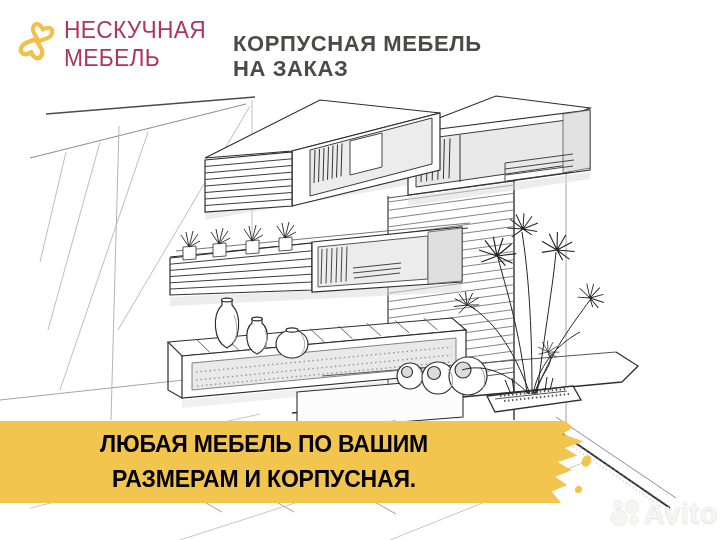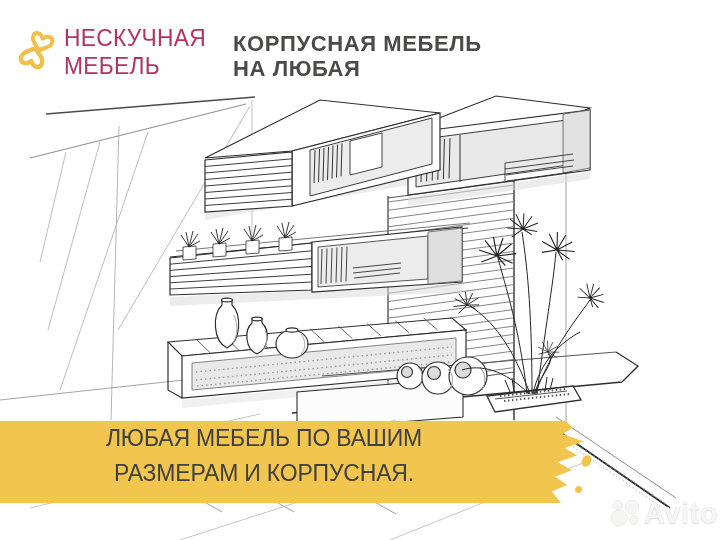--- a/index.html
+++ b/index.html
@@ -1,33 +1,33 @@
 <!DOCTYPE html>
 <html><head>
 <meta charset="utf-8">
 <style>
   html,body{margin:0;padding:0;background:#fff;}
   .stage{position:relative;width:720px;height:540px;background:#ffffff;overflow:hidden;
          font-family:"Liberation Sans",sans-serif;}
   
-  .logo{position:absolute;left:10px;top:16px;display:flex;align-items:center;}
+  .logo{position:absolute;left:10px;top:8px;display:flex;align-items:flex-start;}
   .logo-icon{width:52px;height:62px;flex:0 0 auto;}
   .logo-text{margin-left:2px;margin-top:8px;color:#b23260;font-size:24px;line-height:28px;
              letter-spacing:.3px;transform:scaleX(.95);transform-origin:left top;font-weight:400;}
   
   .title{position:absolute;left:233px;top:31px;width:280px;
          color:#4b4a48;font-weight:700;font-size:22px;line-height:25px;letter-spacing:.6px;}
   
   .sketch{position:absolute;left:0;top:0;width:720px;height:540px;}
   
   .banner{position:absolute;left:0;top:421px;width:592px;height:82px;background:#f2c54e;
           clip-path:polygon(0 0,95.5% 0,96.8% 8%,95% 16%,98.6% 25%,95.4% 33%,97.5% 42%,
                             94.2% 50%,96.6% 60%,93.8% 68%,95.8% 78%,93.2% 86%,94.8% 100%,0 100%);}
-  .banner-text{width:528px;text-align:center;color:#404040;
-               font-weight:400;font-size:23px;line-height:35px;letter-spacing:-.2px;}
+  .banner-text{width:528px;padding-top:6px;text-align:center;color:#000000;
+               font-weight:700;font-size:23px;line-height:35px;letter-spacing:-.2px;}
   .blob{position:absolute;background:#f2c54e;border-radius:60% 45% 55% 50%;}
   .blob1{left:582px;top:455px;width:9px;height:12px;transform:rotate(20deg);}
   .blob2{left:575px;top:486px;width:7px;height:7px;}
   
   .watermark{position:absolute;left:610px;top:496px;display:flex;align-items:center;}
   .wm-label{color:#f5f5f3;font-weight:700;font-size:29px;letter-spacing:.5px;
             text-shadow:0 1px 2px rgba(0,0,0,.13), 0 0 1px #ddddda;}
   .wm-logo{width:32px;height:34px;margin-right:2px;}
 </style>
 </head>
@@ -178,21 +178,21 @@
       </g>
     </svg>
     <div class="logo-text">
       <div>НЕСКУЧНАЯ</div>
       <div>МЕБЕЛЬ</div>
     </div>
   </div>
 
   <div class="title">
     <div>КОРПУСНАЯ МЕБЕЛЬ</div>
-    <div>НА ЛЮБАЯ</div>
+    <div>НА ЗАКАЗ</div>
   </div>
 
   <div class="banner">
     <div class="banner-text">
       <div>ЛЮБАЯ МЕБЕЛЬ ПО ВАШИМ</div>
       <div>РАЗМЕРАМ И КОРПУСНАЯ.</div>
     </div>
   </div>
   <div class="blob blob1"></div>
   <div class="blob blob2"></div>

